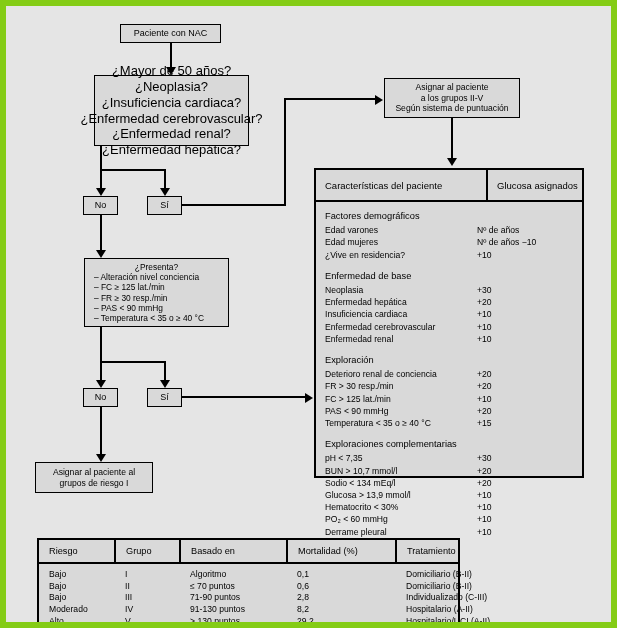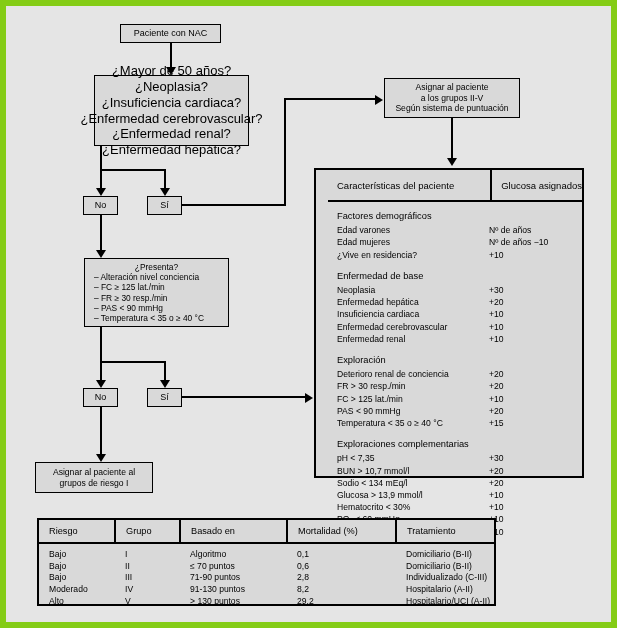--- a/index.html
+++ b/index.html
@@ -66,21 +66,20 @@
   
   #score-table {
     position: absolute;
     left: 308px;
     top: 162px;
     width: 270px;
     height: 310px;
     border: 2px solid #000000;
     box-sizing: border-box;
     background: #d9d9d9;
-    padding-left: 12px;
   }
   #score-head {
     display: flex;
     height: 30px;
     border-bottom: 2px solid #000000;
   }
   #score-head .hcell {
     display: flex;
     align-items: center;
     padding-left: 9px;
@@ -98,22 +97,22 @@
   .grp-title { font-size: 9.3px; margin-bottom: 1px; white-space: nowrap;}
   .grp-spacer { height: 9px; }
   .srow { display: flex; white-space: nowrap; }
   .srow .lbl { width: 152px; }
   .srow .pts { }
 
   
   #risk-table {
     position: absolute;
     left: 31px;
-    top: 512px;
-    width: 459px;
+    top: 532px;
+    width: 423px;
     height: 88px;
     border: 2px solid #000000;
     box-sizing: border-box;
     background: #d9d9d9;
     font-size: 8.6px;
   }
   #risk-table table {
     border-collapse: collapse;
     width: 100%;
     height: 100%;

